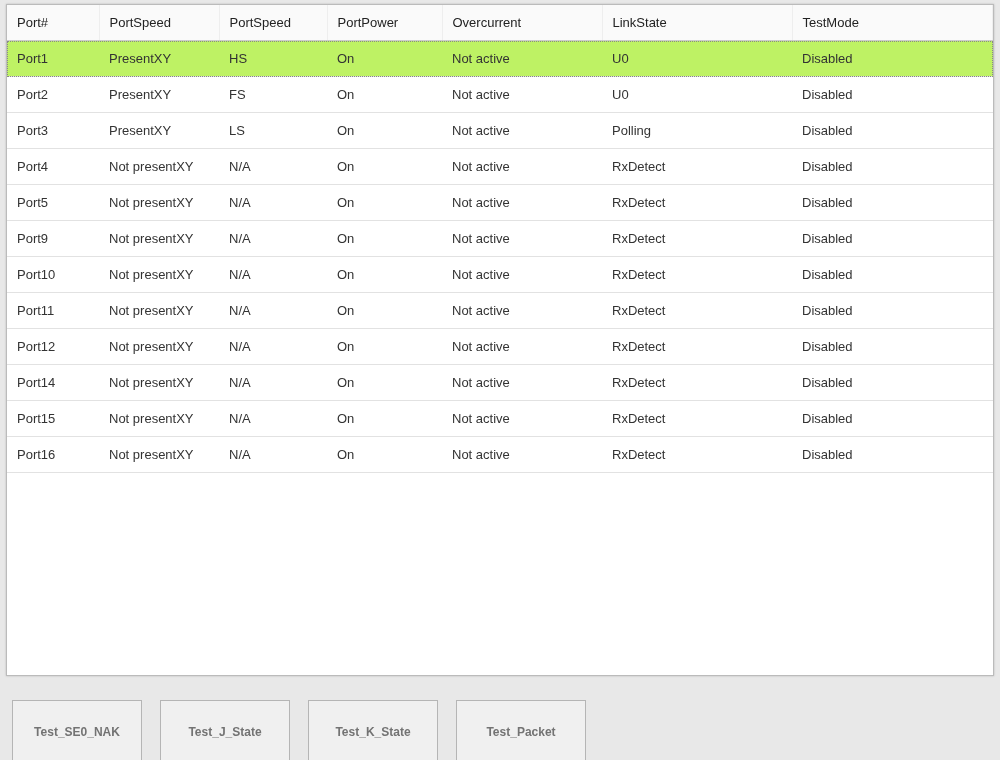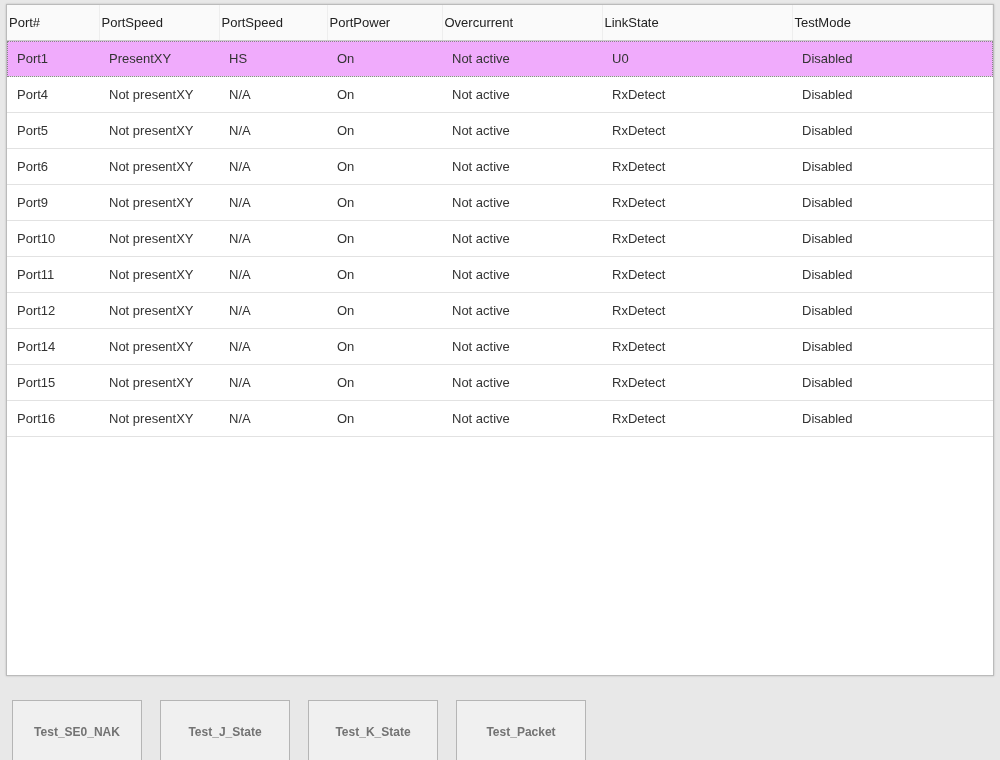--- a/index.html
+++ b/index.html
@@ -39,34 +39,34 @@
   table.port-table col.c4 { width: 115px; }
   table.port-table col.c5 { width: 160px; }
   table.port-table col.c6 { width: 190px; }
   table.port-table col.c7 { width: auto; }
   table.port-table th {
     text-align: left;
     font-weight: normal;
     background: #fafafa;
     border-bottom: 1px solid #ccc;
     border-right: 1px solid #eee;
-    padding: 10px 6px 10px 2px;
+    padding: 10px 6px 10px 10px;
     font-size: 13px;
     color: #222;
   }
   table.port-table td {
     text-align: left;
     border-bottom: 1px solid #e2e2e2;
     padding: 10px 6px 10px 10px;
     font-size: 13px;
     color: #333;
     background: #fff;
   }
   tr.selected td {
-    background: #f0abfc;
+    background: #bef264;
     outline: none;
     margin-left: 8px;
   }
   tr.selected {
     outline: 1px dotted #888;
     outline-offset: -1px;
   }
   .button-bar {
     display: flex;
     gap: 18px;
@@ -118,39 +118,48 @@
           <tr class="data-row selected">
             <td>Port1</td>
             <td>PresentXY</td>
             <td>HS</td>
             <td>On</td>
             <td>Not active</td>
             <td>U0</td>
             <td>Disabled</td>
           </tr>
           <tr class="data-row">
+            <td>Port2</td>
+            <td>PresentXY</td>
+            <td>FS</td>
+            <td>On</td>
+            <td>Not active</td>
+            <td>U0</td>
+            <td>Disabled</td>
+          </tr>
+          <tr class="data-row">
+            <td>Port3</td>
+            <td>PresentXY</td>
+            <td>LS</td>
+            <td>On</td>
+            <td>Not active</td>
+            <td>Polling</td>
+            <td>Disabled</td>
+          </tr>
+          <tr class="data-row">
             <td>Port4</td>
             <td>Not presentXY</td>
             <td>N/A</td>
             <td>On</td>
             <td>Not active</td>
             <td>RxDetect</td>
             <td>Disabled</td>
           </tr>
           <tr class="data-row">
             <td>Port5</td>
-            <td>Not presentXY</td>
-            <td>N/A</td>
-            <td>On</td>
-            <td>Not active</td>
-            <td>RxDetect</td>
-            <td>Disabled</td>
-          </tr>
-          <tr class="data-row">
-            <td>Port6</td>
             <td>Not presentXY</td>
             <td>N/A</td>
             <td>On</td>
             <td>Not active</td>
             <td>RxDetect</td>
             <td>Disabled</td>
           </tr>
           <tr class="data-row">
             <td>Port9</td>
             <td>Not presentXY</td>

